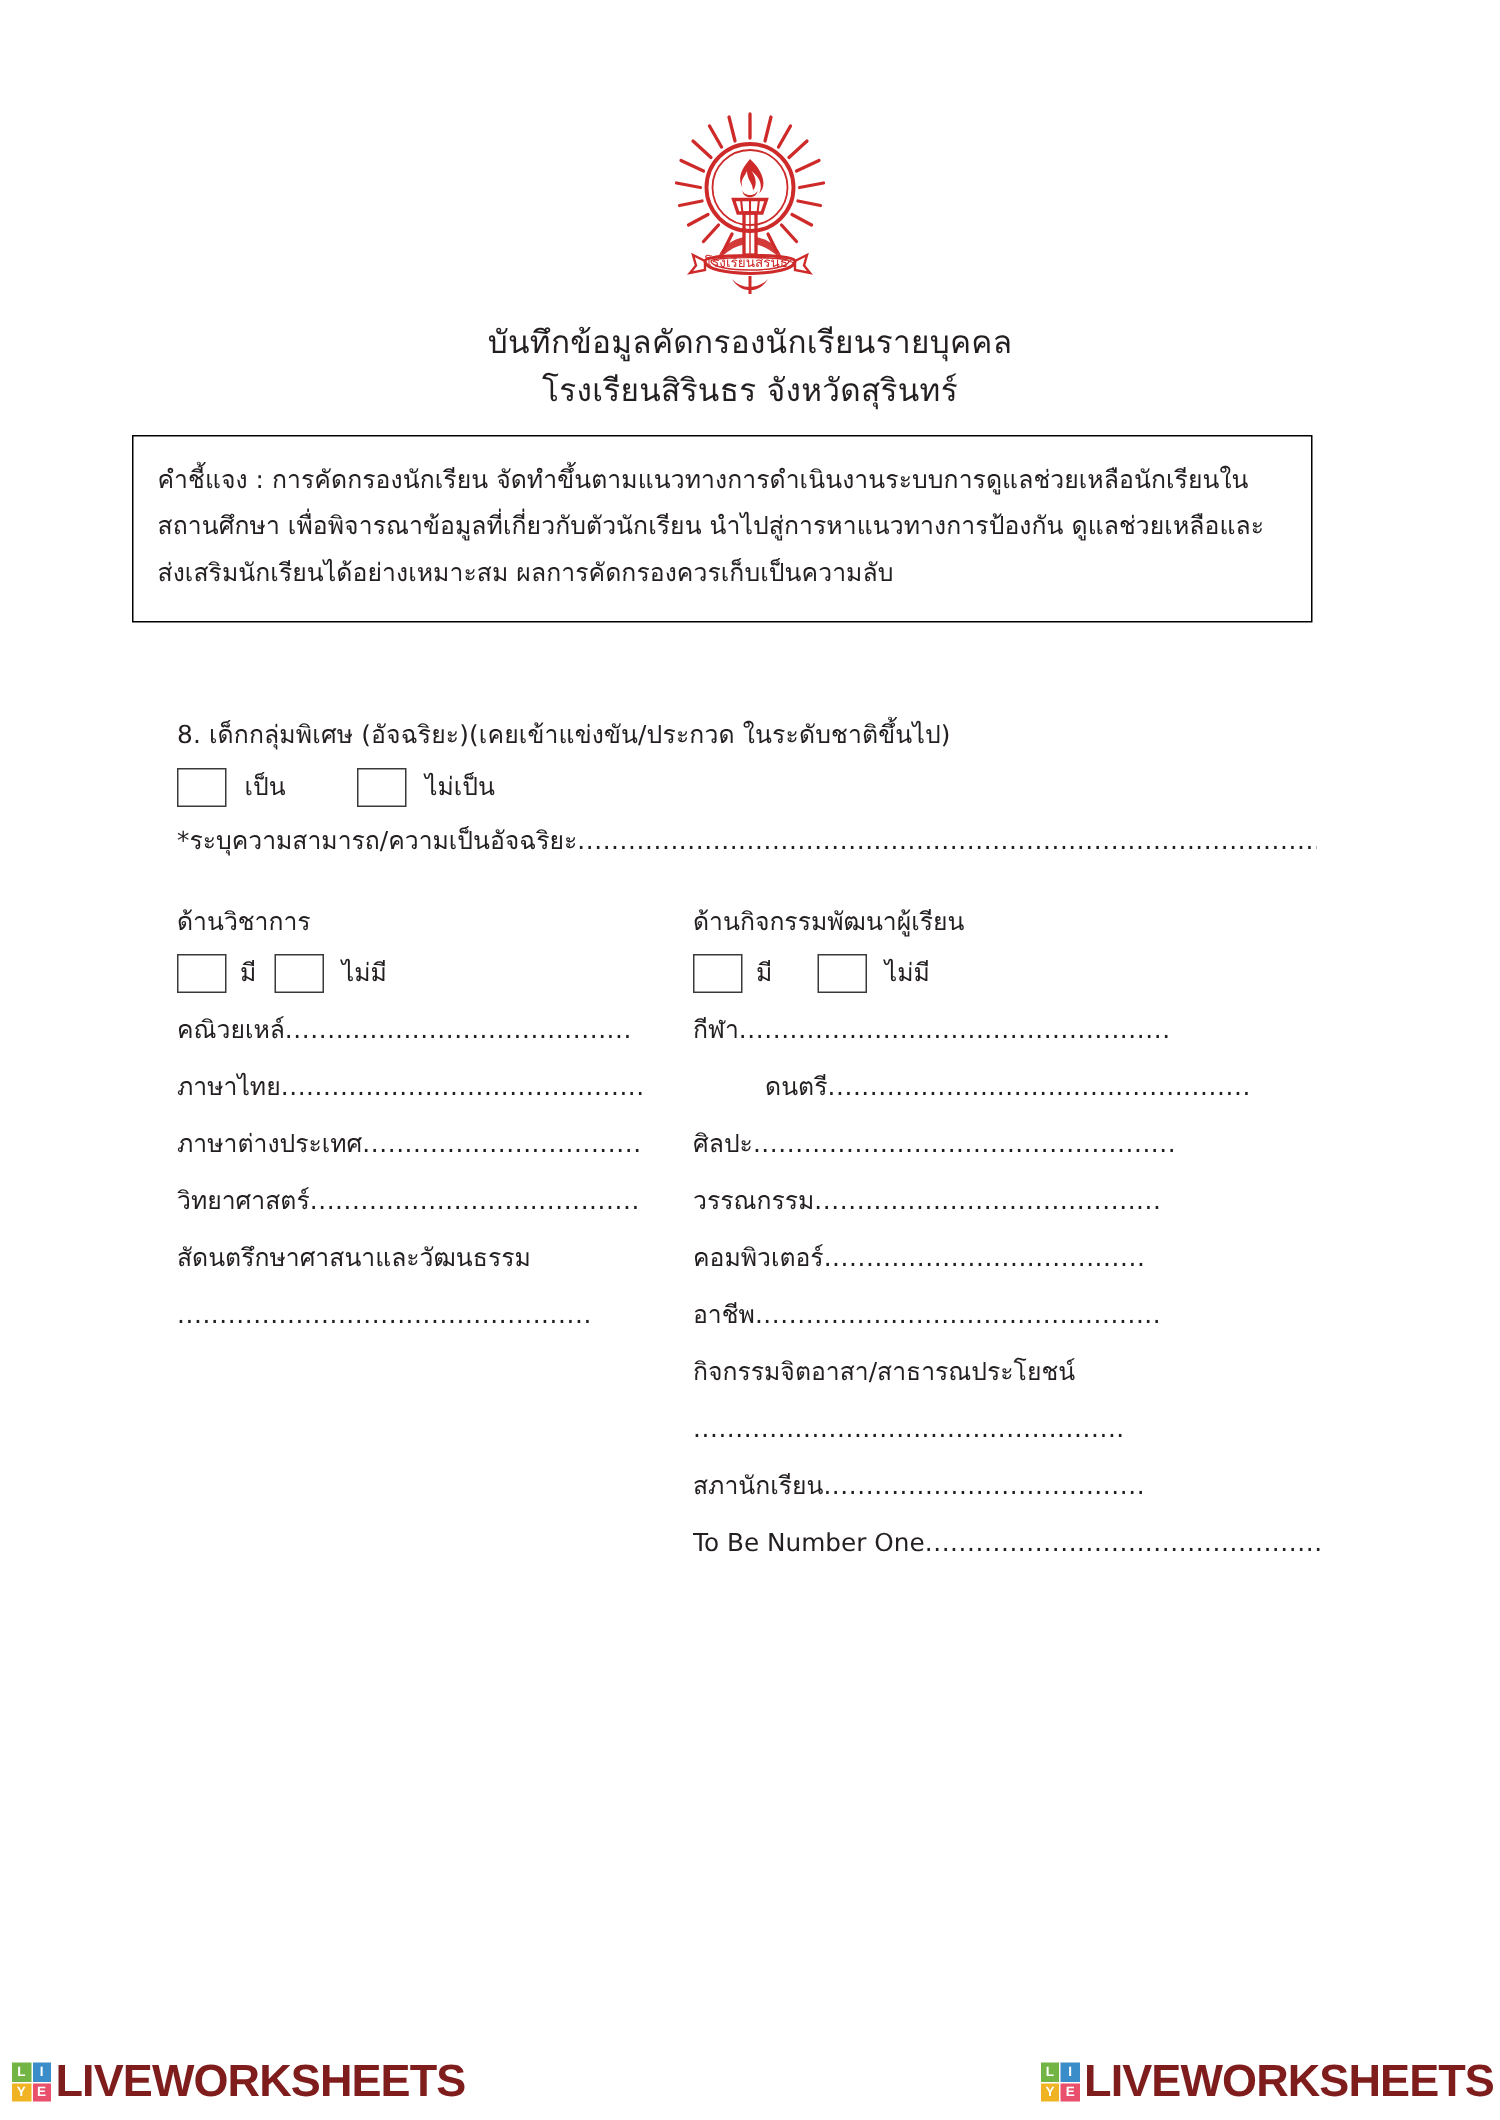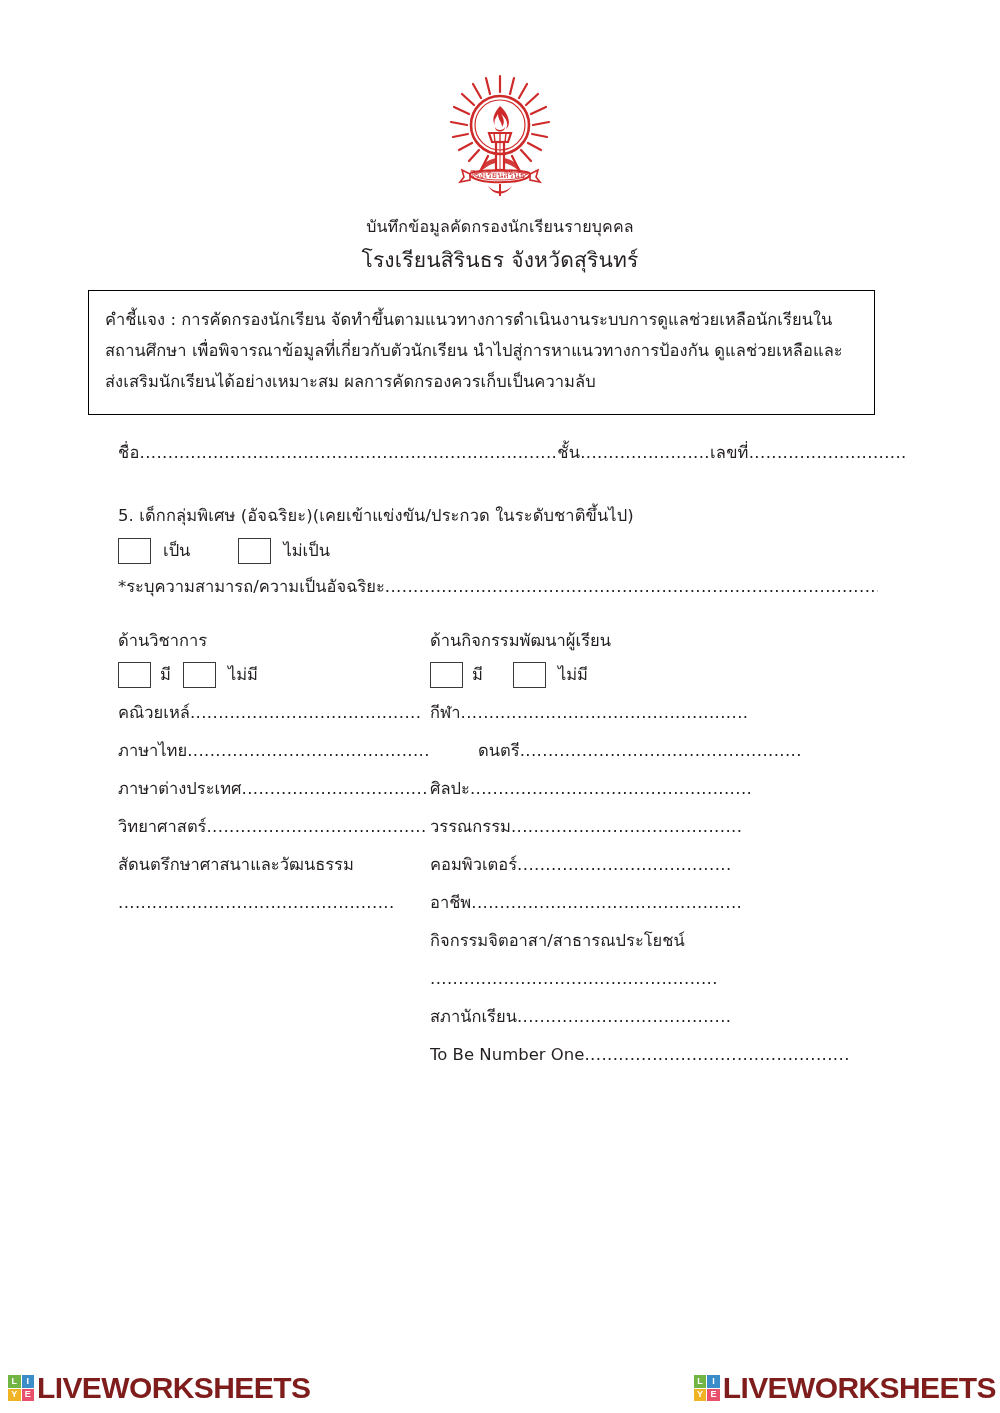--- a/index.html
+++ b/index.html
@@ -32,24 +32,23 @@
   }
 
   
   .title-block {
     position: absolute;
     left: 0; right: 0;
     top: 212px;
     text-align: center;
   }
   .title-line-1 {
-    font-size: 16px;
+    font-size: 21px;
     line-height: 32px;
     letter-spacing: 0.2px;
-    font-family: Liberation Mono, monospace;
   }
   .title-line-2 {
     font-size: 21px;
     line-height: 32px;
     letter-spacing: 0.2px;
   }
 
   
   .instruction-box {
     position: absolute;
@@ -115,21 +114,21 @@
   .dotted {
     font-size: 16.5px;
     letter-spacing: 0.4px;
   }
 
   
   .cols {
     display: flex;
   }
   .col-left { width: 312px; flex: 0 0 312px; }
-  .col-right { width: 420px; flex: 0 0 420px; }
+  .col-right { width: 420px; flex: 0 0 420px; margin-left: 32px; }
 
   .col-head {
     font-size: 16.5px;
     line-height: 26px;
   }
 
   .item-line {
     font-size: 16.5px;
     line-height: 22px;
     white-space: nowrap;
@@ -241,26 +240,23 @@
   <div class="title-line-1">บันทึกข้อมูลคัดกรองนักเรียนรายบุคคล</div>
   <div class="title-line-2">โรงเรียนสิรินธร  จังหวัดสุรินทร์</div>
 </div>
 
 <div class="instruction-box">
   <div class="instruction-text">คำชี้แจง : การคัดกรองนักเรียน จัดทำขึ้นตามแนวทางการดำเนินงานระบบการดูแลช่วยเหลือนักเรียนในสถานศึกษา เพื่อพิจารณาข้อมูลที่เกี่ยวกับตัวนักเรียน นำไปสู่การหาแนวทางการป้องกัน  ดูแลช่วยเหลือและส่งเสริมนักเรียนได้อย่างเหมาะสม  ผลการคัดกรองควรเก็บเป็นความลับ</div>
 </div>
 
 <div class="form-body">
 
-  <div class="name-row">
-    <span>ชื่อ</span><span class="dotted">..........................................................................</span><span>ชั้น</span><span class="dotted">.......................</span><span>เลขที่</span><span class="dotted">............................</span>
-  </div>
 
   <div class="section" style="margin-top:38px;">
-    <div class="section-title">5. เด็กกลุ่มพิเศษ (อัจฉริยะ)(เคยเข้าแข่งขัน/ประกวด ในระดับชาติขึ้นไป)</div>
+    <div class="section-title">8. เด็กกลุ่มพิเศษ (อัจฉริยะ)(เคยเข้าแข่งขัน/ประกวด ในระดับชาติขึ้นไป)</div>
 
     <div class="checkbox-row" style="margin-top:10px;">
       <span class="cbox"></span>
       <span class="cb-label" style="margin-left:12px;">เป็น</span>
       <span class="cbox" style="margin-left:48px;"></span>
       <span class="cb-label" style="margin-left:12px;">ไม่เป็น</span>
     </div>
 
     <div class="item-line" style="margin-top:12px;">
       <span>*ระบุความสามารถ/ความเป็นอัจฉริยะ</span><span class="dotted">...........................................................................................................</span>

